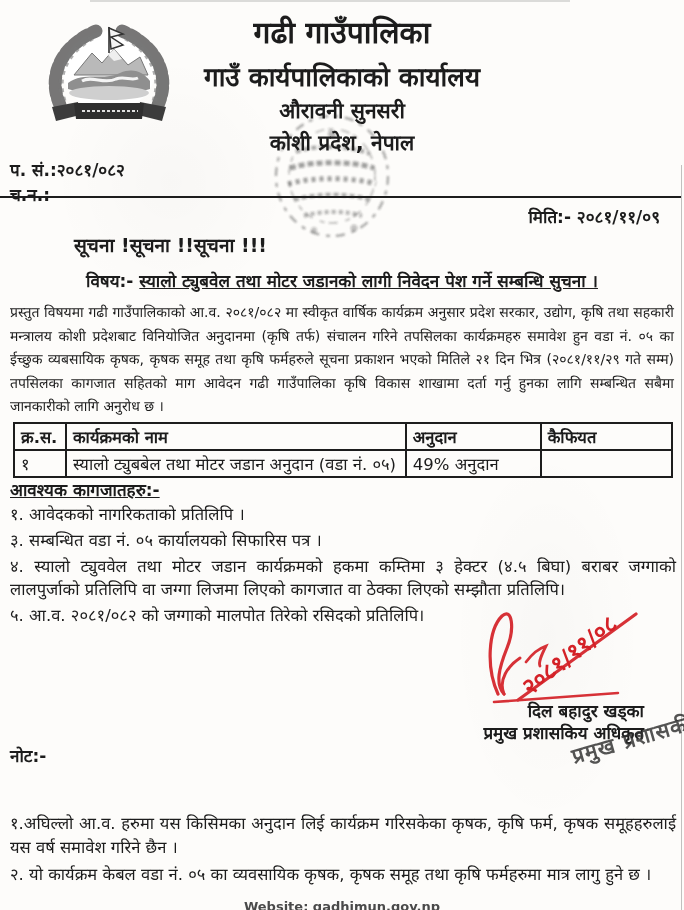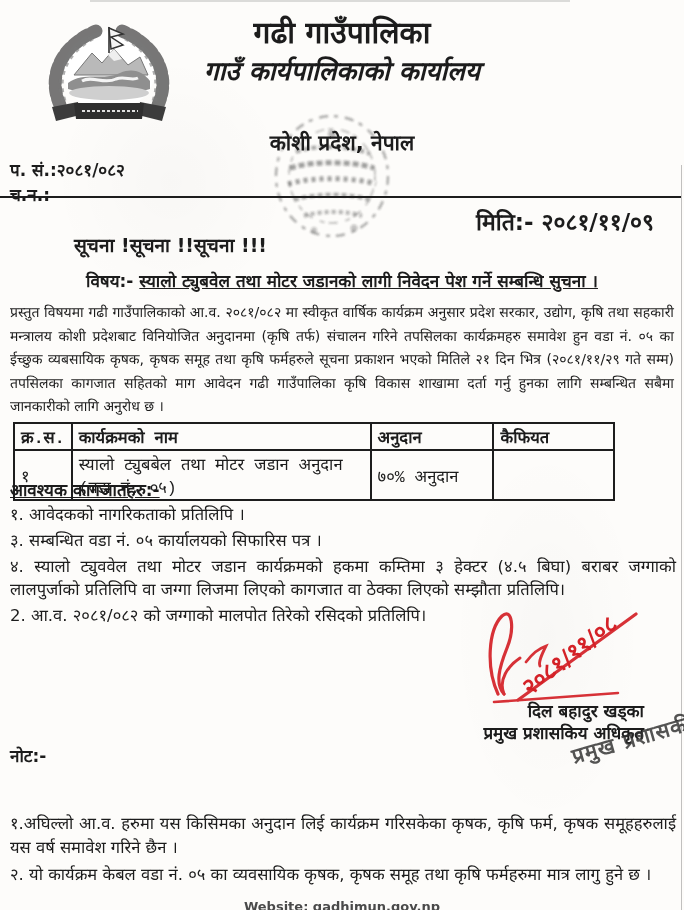--- a/index.html
+++ b/index.html
@@ -9,35 +9,35 @@
     background-image:radial-gradient(closest-side at 25% 20%, rgba(0,0,0,0.02), transparent 70%),
                      radial-gradient(closest-side at 80% 70%, rgba(0,0,0,0.018), transparent 70%);
     overflow:hidden;
     font-family:"DejaVu Sans", sans-serif;
     color:#1c1c1c;
   }
   .abs{position:absolute;}
   
   .title-line{left:0;right:0;text-align:center;font-weight:bold;line-height:1.15;}
   .t1{top:16px;font-size:30px;}
-  .t2{top:57px;font-size:26px;font-style:italic;}
+  .t2{top:63px;font-size:26px;}
   .t3{top:99px;font-size:21px;}
   .t4{top:131px;font-size:21px;}
   .ref{left:10px;top:158px;font-size:17px;font-weight:bold;}
   .chn{left:10px;top:183px;font-size:17px;font-weight:bold;}
   .rule{left:0;top:196px;width:681px;height:2px;background:#1d1d1d;}
-  .miti{right:30px;top:205px;font-size:23px;font-weight:bold;}
+  .miti{right:24px;top:205px;font-size:17px;font-weight:bold;}
   .suchana-row{left:0;right:0;top:232px;display:flex;
     padding:0 70px 0 74px;font-size:19px;font-weight:bold;}
   .subject-line{left:0;right:0;top:269px;text-align:center;font-size:17px;font-weight:bold;}
   .subject-line .u{text-decoration:underline;}
   .body-para{left:10px;width:664px;top:301px;font-size:14px;line-height:23.5px;text-align:justify;}
   
-  table.notice{position:absolute;left:13px;top:422px;width:602px;border-collapse:collapse;
-    font-size:16.5px;font-family:Liberation Mono, monospace;}
+  table.notice{position:absolute;left:13px;top:422px;width:660px;border-collapse:collapse;
+    font-size:16.5px;}
   table.notice th, table.notice td{border:2px solid #1d1d1d;padding:1px 6px;text-align:left;
     height:20px;font-weight:normal;}
   table.notice th{font-weight:bold;}
   .c1{width:38px;} .c2{width:336px;} .c3{width:124px;} .c4{width:120px;}
   .docs-title{left:10px;top:478px;font-size:17px;font-weight:bold;text-decoration:underline;}
   .docs-list{left:10px;width:666px;top:503px;font-size:16.5px;line-height:23px;text-align:justify;}
   .docs-list .doc-item{margin-bottom:3px;}
   
   .sig-svg{left:468px;top:596px;}
   .sig-block{right:40px;top:700px;width:200px;text-align:right;font-size:17px;
@@ -76,20 +76,21 @@
       <ellipse cx="65" cy="70" rx="40" ry="7" fill="#cfcfcf"></ellipse>
       <polygon points="8,84 34,79 36,92 12,98" fill="#3c3c3c"></polygon>
       <polygon points="122,84 96,79 94,92 118,98" fill="#3c3c3c"></polygon>
       <polygon points="30,80 100,80 98,96 32,96" fill="#2f2f2f"></polygon>
       <line x1="38" y1="88" x2="94" y2="88" stroke="#ffffff" stroke-width="2" stroke-dasharray="3 2" opacity="0.85"></line>
     </svg>
   </div>
 
   <div class="abs title-line t1">गढी गाउँपालिका</div>
   <div class="abs title-line t2">गाउँ कार्यपालिकाको कार्यालय</div>
+  <div class="abs title-line t3">औरावनी सुनसरी</div>
   <div class="abs title-line t4">कोशी प्रदेश, नेपाल</div>
 
   <div class="abs" style="left:262px;top:104px;width:140px;height:142px;opacity:0.85;">
     <svg width="140" height="142" viewBox="0 0 140 142">
       <defs>
           <filter id="blr">
             <feGaussianBlur stdDeviation="0.8"></feGaussianBlur>
           </filter>
         </defs>
       <g filter="url(#blr)">
@@ -129,32 +130,32 @@
     <tbody>
         <tr>
       <th class="c1">क्र.स.</th>
       <th class="c2">कार्यक्रमको नाम</th>
       <th class="c3">अनुदान</th>
       <th class="c4">कैफियत</th>
     </tr>
     <tr>
       <td>१</td>
       <td>स्यालो ट्युबबेल तथा मोटर जडान अनुदान (वडा नं. ०५)</td>
-      <td>७०% अनुदान</td>
+      <td>49% अनुदान</td>
       <td></td>
     </tr>
   </tbody>
     </table>
 
   <div class="abs docs-title">आवश्यक कागजातहरु:-</div>
   <div class="abs docs-list">
     <div class="doc-item">१. आवेदकको नागरिकताको प्रतिलिपि ।</div>
     <div class="doc-item">३. सम्बन्धित वडा नं. ०५ कार्यालयको सिफारिस पत्र ।</div>
     <div class="doc-item">४. स्यालो ट्युववेल तथा मोटर जडान कार्यक्रमको हकमा कम्तिमा ३ हेक्टर (४.५ बिघा) बराबर जग्गाको लालपुर्जाको प्रतिलिपि वा जग्गा लिजमा लिएको कागजात वा ठेक्का लिएको सम्झौता प्रतिलिपि।</div>
-    <div class="doc-item">2. आ.व. २०८१/०८२ को जग्गाको मालपोत तिरेको रसिदको प्रतिलिपि।</div>
+    <div class="doc-item">५. आ.व. २०८१/०८२ को जग्गाको मालपोत तिरेको रसिदको प्रतिलिपि।</div>
   </div>
 
   <div class="abs sig-svg">
     <svg width="185" height="115" viewBox="0 0 185 115">
       <g stroke="#d42127" fill="none" stroke-linecap="round" opacity="0.92">
         <path d="M30,98 C18,72 20,34 34,20 C44,11 47,32 39,52 C31,72 27,88 36,98" stroke-width="3.2"></path>
         <path d="M36,98 C30,84 40,70 52,62" stroke-width="3"></path>
         <path d="M50,104 L168,18" stroke-width="3.2"></path>
         <path d="M26,106 L150,97" stroke-width="2.6"></path>
         <path d="M58,66 C64,58 72,52 78,50 C74,58 70,66 72,70" stroke-width="2.8"></path>

